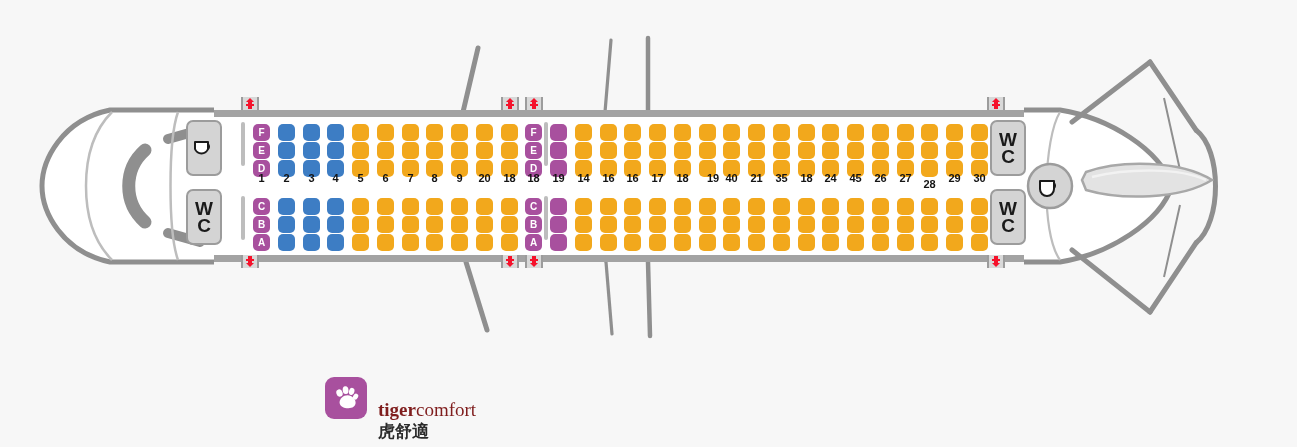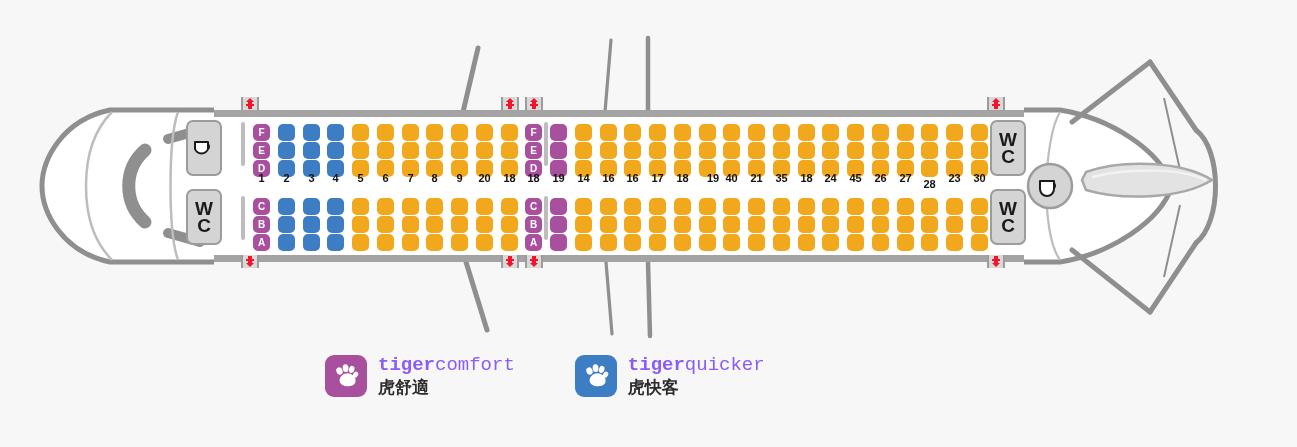--- a/index.html
+++ b/index.html
@@ -67,22 +67,23 @@
     position:absolute;left:325px;top:355px;
     display:flex;align-items:flex-start;gap:60px;
   }
   .legend-item{display:flex;align-items:center;gap:11px;}
   .legend-badge{
     width:42px;height:42px;border-radius:9px;
     display:flex;align-items:center;justify-content:center;flex:0 0 auto;
   }
   .legend-text{display:flex;flex-direction:column;line-height:1.12;}
   .legend-en{
-    font-size:19px;color:#8b5cf6;font-family:Liberation Mono, monospace;
+    font-size:19px;color:#7f1d1d;font-family:Liberation Serif, serif;
     white-space:nowrap;
+    margin-top:44px;
   }
   .legend-en b{font-weight:bold;}
   .legend-en span{font-weight:normal;}
   .legend-zh{
     font-size:17px;color:#2b2b2b;font-weight:bold;
     font-family:"DejaVu Sans",sans-serif;white-space:nowrap;margin-top:2px;
   }
 </style>
 </head>
 <body>
@@ -376,21 +377,21 @@
         <div class="seat" style="left: 707px; top: 88px; background: rgb(242, 168, 28);"></div>
         <div class="seat" style="left: 707px; top: 106px; background: rgb(242, 168, 28);"></div>
         <div class="seat" style="left: 707px; top: 124px; background: rgb(242, 168, 28);"></div>
         <div class="rownum" style="left: 703.5px; top: 68px;">28</div>
         <div class="seat" style="left: 732px; top: 14px; background: rgb(242, 168, 28);"></div>
         <div class="seat" style="left: 732px; top: 32px; background: rgb(242, 168, 28);"></div>
         <div class="seat" style="left: 732px; top: 50px; background: rgb(242, 168, 28);"></div>
         <div class="seat" style="left: 732px; top: 88px; background: rgb(242, 168, 28);"></div>
         <div class="seat" style="left: 732px; top: 106px; background: rgb(242, 168, 28);"></div>
         <div class="seat" style="left: 732px; top: 124px; background: rgb(242, 168, 28);"></div>
-        <div class="rownum" style="left: 728.5px; top: 62px;">23</div>
+        <div class="rownum" style="left: 728.5px; top: 62px;">29</div>
         <div class="seat" style="left: 757px; top: 14px; background: rgb(242, 168, 28);"></div>
         <div class="seat" style="left: 757px; top: 32px; background: rgb(242, 168, 28);"></div>
         <div class="seat" style="left: 757px; top: 50px; background: rgb(242, 168, 28);"></div>
         <div class="seat" style="left: 757px; top: 88px; background: rgb(242, 168, 28);"></div>
         <div class="seat" style="left: 757px; top: 106px; background: rgb(242, 168, 28);"></div>
         <div class="seat" style="left: 757px; top: 124px; background: rgb(242, 168, 28);"></div>
         <div class="rownum" style="left: 753.5px; top: 62px;">30</div>
         <div class="rail" style="left: 27px; top: 12px; height: 44px;"></div>
         <div class="rail" style="left: 27px; top: 86px; height: 44px;"></div>
         <div class="rail" style="left: 330px; top: 12px; height: 44px;"></div>
@@ -455,30 +456,15 @@
             <ellipse cx="18.7" cy="5.4" rx="2.7" ry="3.6" fill="#ffffff" transform="rotate(14 18.7 5.4)"></ellipse>
             <ellipse cx="22.6" cy="10.6" rx="2.4" ry="3.1" fill="#ffffff" transform="rotate(30 22.6 10.6)"></ellipse>
             <path d="M14.6,9.2 C19.2,9.2 22.6,13.0 22.6,16.8 C22.6,20.4 19.4,22.2 15.4,22.2 C10.6,22.2 6.6,20.2 6.6,16.4 C6.6,12.6 10.2,9.2 14.6,9.2 Z" fill="#ffffff"></path>
           </svg>
         </div>
         <div class="legend-text">
           <div class="legend-en"><b>tiger</b><span>comfort</span></div>
           <div class="legend-zh">虎舒適</div>
         </div>
       </div>
-      <div class="legend-item">
-        <div class="legend-badge" style="background: rgb(61, 125, 196);">
-          <svg width="26" height="24" viewBox="0 0 26 24">
-            <ellipse cx="6.5" cy="7" rx="3.1" ry="3.8" fill="#ffffff" transform="rotate(-18 6.5 7)"></ellipse>
-            <ellipse cx="12.6" cy="4.2" rx="2.9" ry="3.9" fill="#ffffff" transform="rotate(-6 12.6 4.2)"></ellipse>
-            <ellipse cx="18.7" cy="5.4" rx="2.7" ry="3.6" fill="#ffffff" transform="rotate(14 18.7 5.4)"></ellipse>
-            <ellipse cx="22.6" cy="10.6" rx="2.4" ry="3.1" fill="#ffffff" transform="rotate(30 22.6 10.6)"></ellipse>
-            <path d="M14.6,9.2 C19.2,9.2 22.6,13.0 22.6,16.8 C22.6,20.4 19.4,22.2 15.4,22.2 C10.6,22.2 6.6,20.2 6.6,16.4 C6.6,12.6 10.2,9.2 14.6,9.2 Z" fill="#ffffff"></path>
-          </svg>
-        </div>
-        <div class="legend-text">
-          <div class="legend-en"><b>tiger</b><span>quicker</span></div>
-          <div class="legend-zh">虎快客</div>
-        </div>
-      </div>
     </div>
 
 </div>
 
 </body></html>

